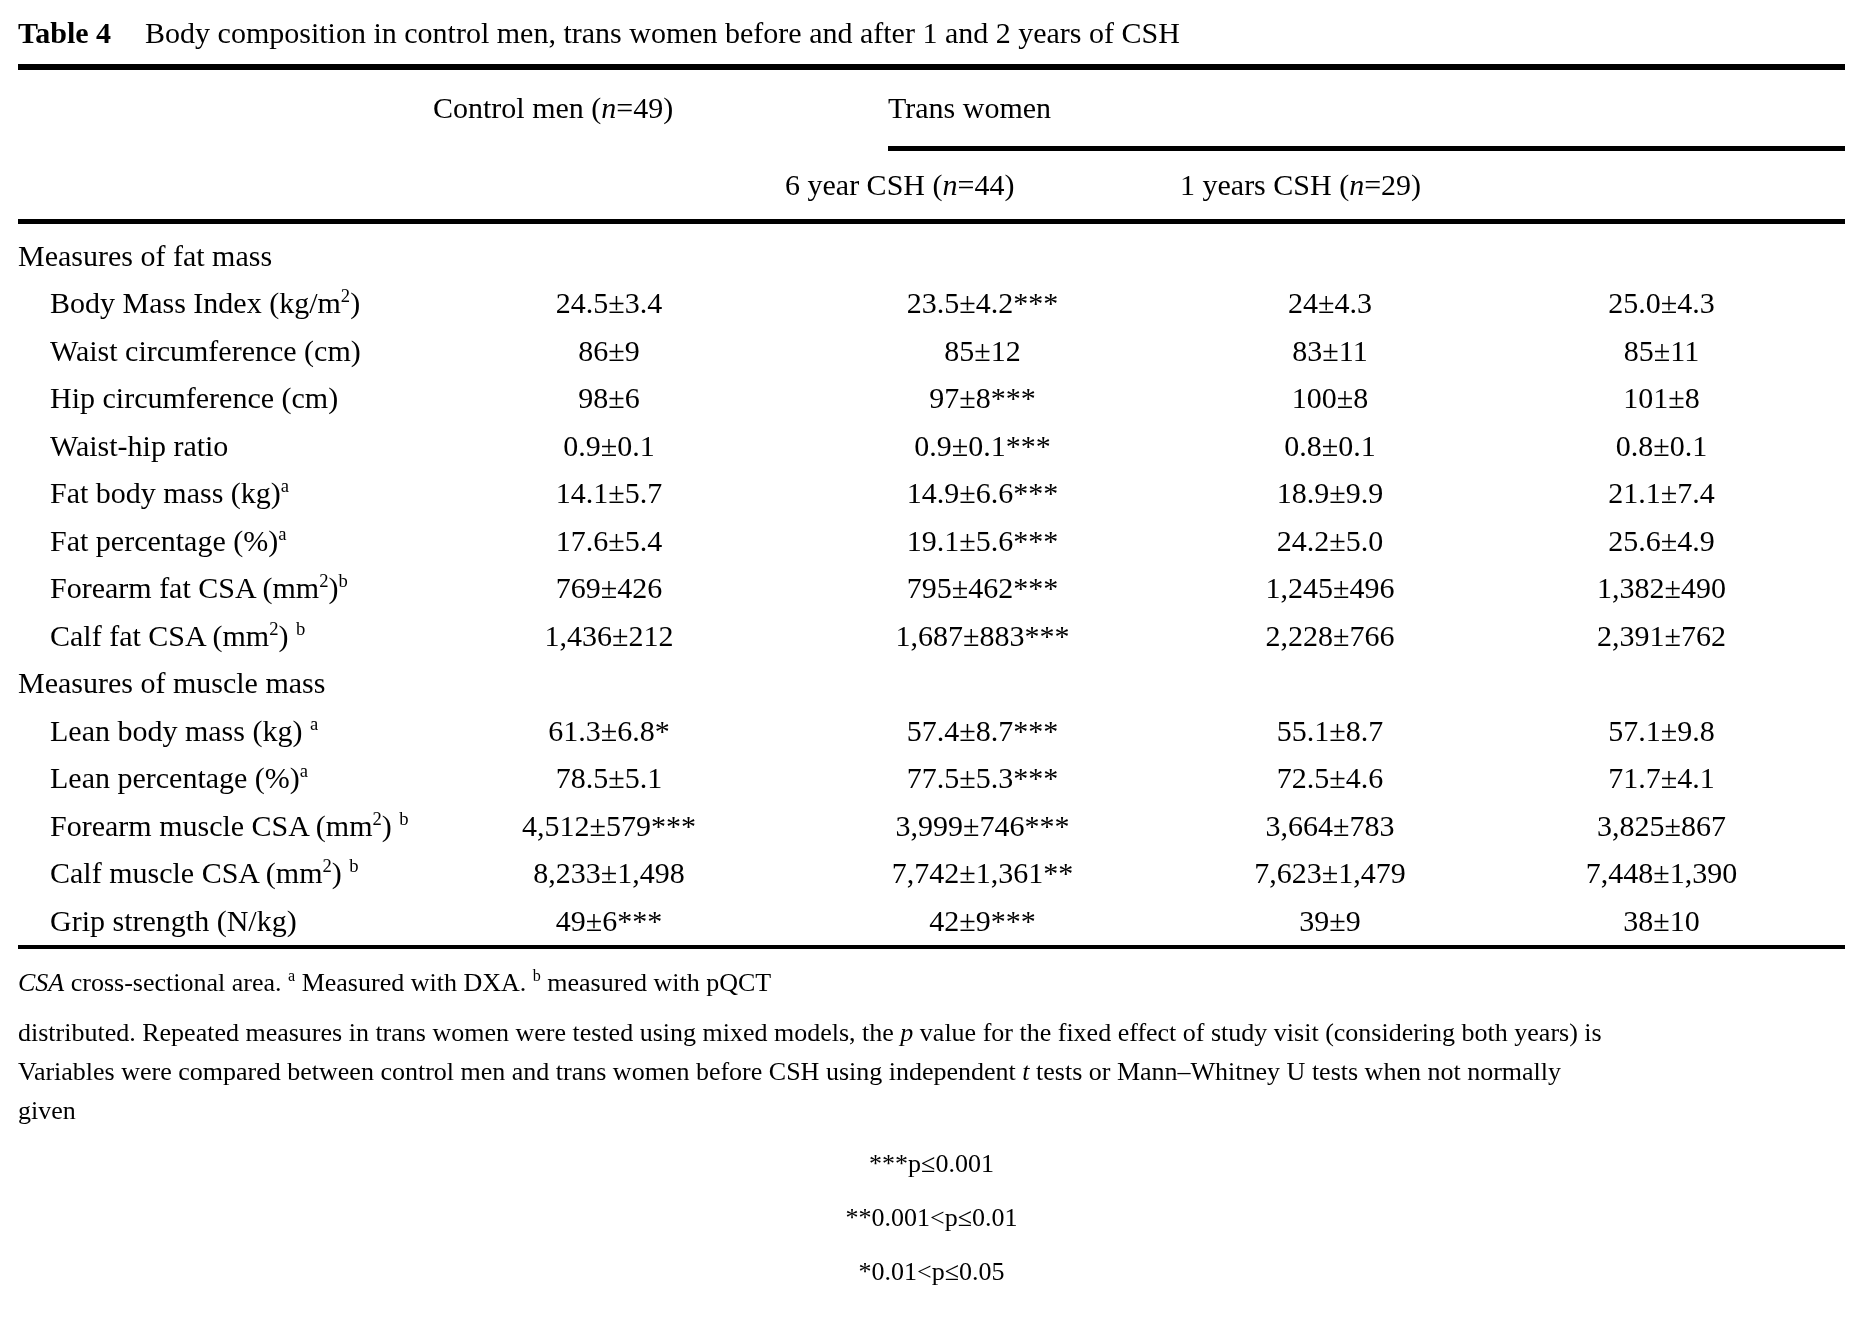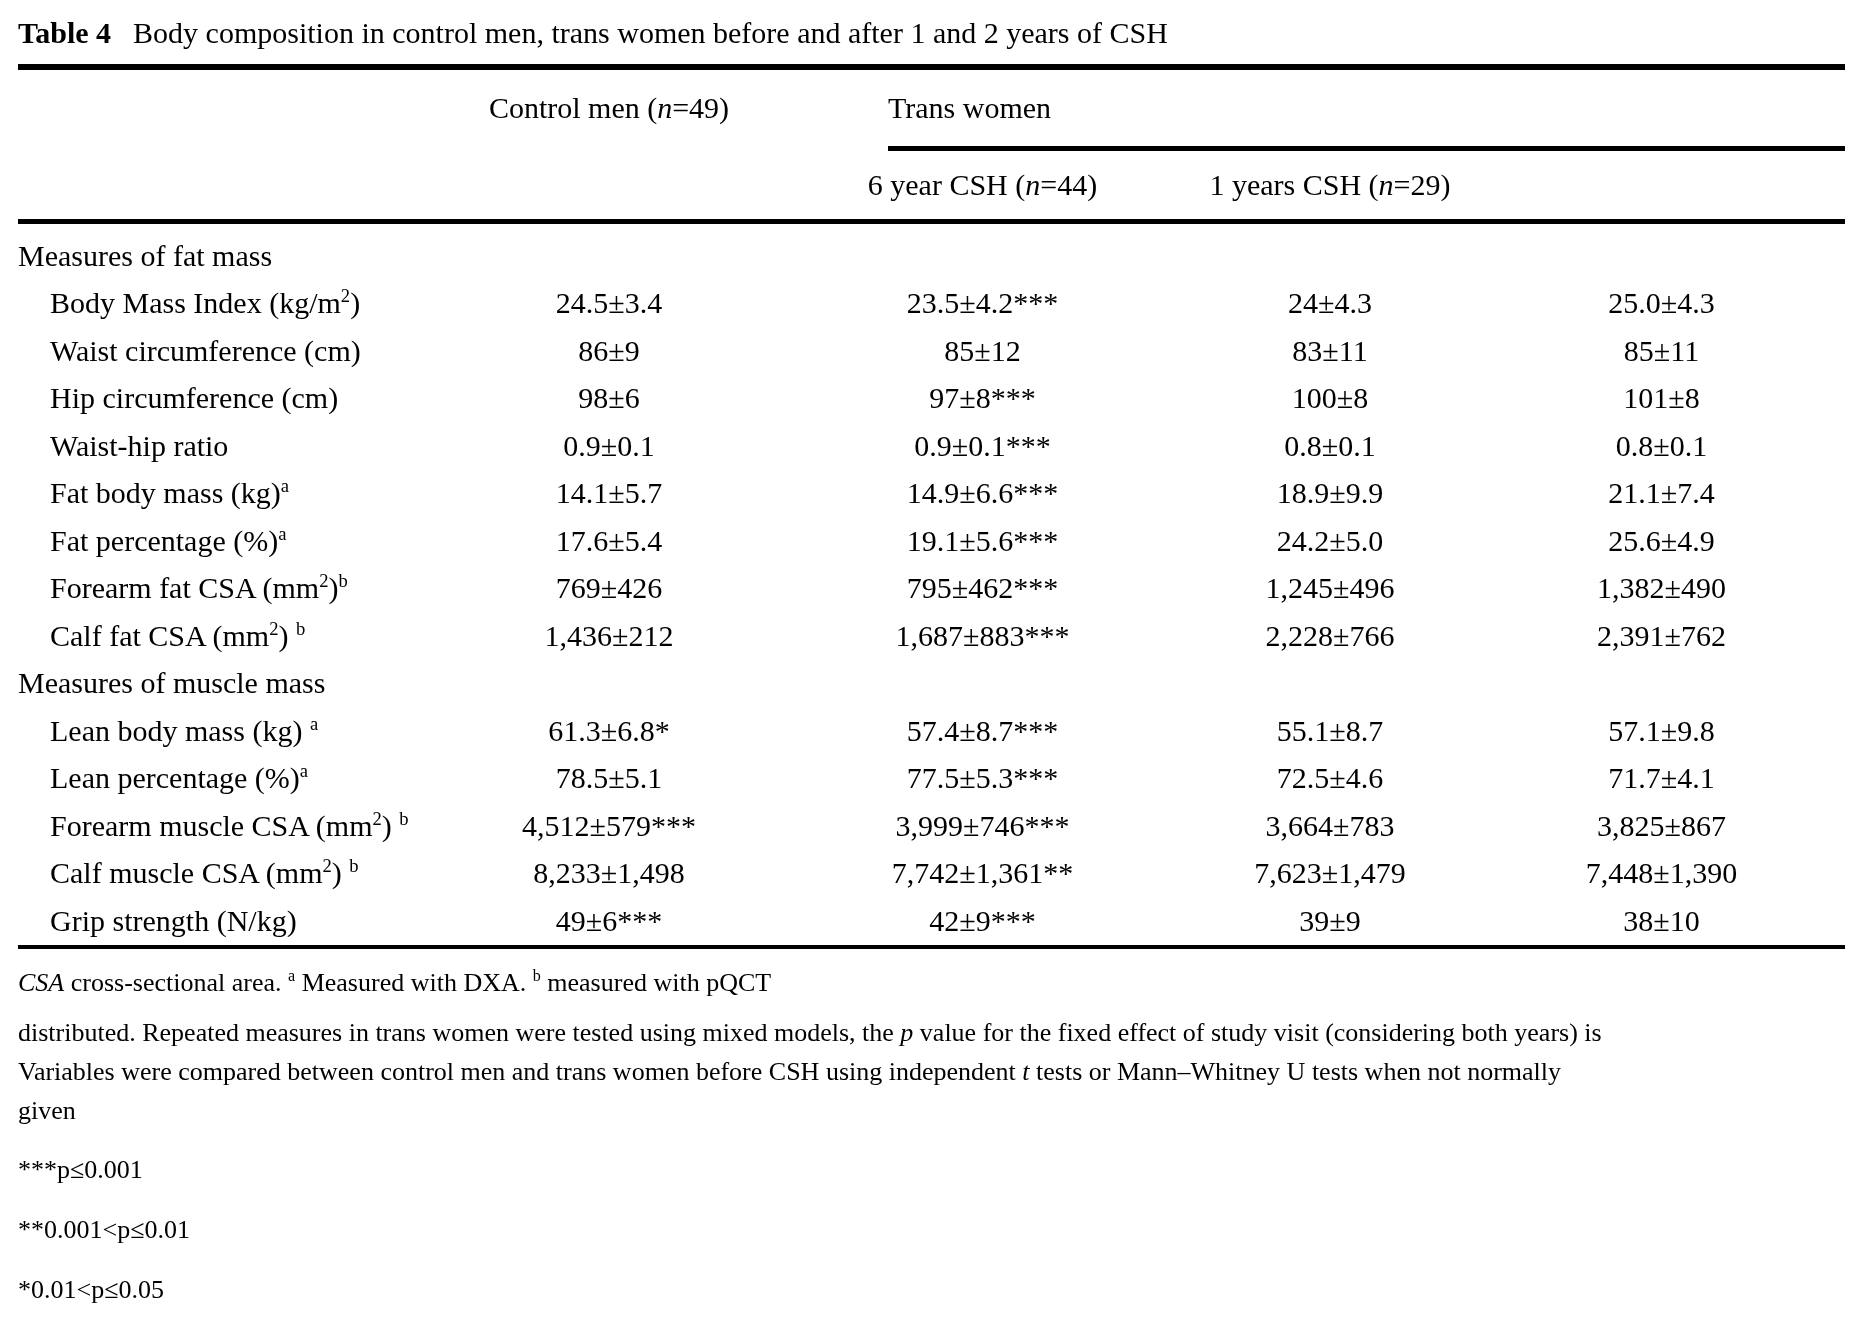--- a/index.html
+++ b/index.html
@@ -12,21 +12,21 @@
     width: 1865px;
     height: 1333px;
     font-family: "Liberation Serif", "DejaVu Serif", serif;
     font-size: 30px;
     -webkit-font-smoothing: antialiased;
   }
   .page { padding: 6px 20px 0 18px; }
 
   
   .caption { padding-top: 8px; line-height: 38px; white-space: nowrap; }
-  .caption .cap-label { font-weight: bold; margin-right: 22px; }
+  .caption .cap-label { font-weight: bold; margin-right: 34px; }
 
   
   .rule { background: #000; }
   .rule-top { height: 6px; margin-top: 12px; }
   .rule-trans { height: 5px; margin-left: 870px; }
   .rule-mid { height: 5px; }
   .rule-bottom { height: 4px; }
 
   
   .hdr-row1 {
@@ -34,21 +34,21 @@
     grid-template-columns: 415px 352px 1fr;
     height: 76px;
     align-items: center;
   }
   .hdr-row2 {
     display: grid;
     grid-template-columns: 415px 352px 395px 300px 363px;
     height: 68px;
     align-items: center;
   }
-  .hdr-center { text-align: center; white-space: nowrap; }
+  .hdr-center { text-align: left; white-space: nowrap; }
   .hdr-trans { padding-left: 103px; white-space: nowrap; }
   .it { font-style: italic; }
 
   
   .tbody { padding-top: 8px; }
   .trow {
     display: grid;
     grid-template-columns: 415px 352px 395px 300px 363px;
     height: 47.5px;
     align-items: center;
@@ -57,21 +57,21 @@
   .lbl.item { padding-left: 32px; }
   .val { text-align: center; white-space: nowrap; }
   sup { font-size: 0.62em; line-height: 0; vertical-align: super; }
 
   
   .footnotes { font-size: 26px; }
   .fn { line-height: 40px; margin-top: 10px; white-space: nowrap; }
   .fn-first { margin-top: 14px; }
   .fn-block { margin-top: 10px; }
   .fn-line { line-height: 39px; white-space: nowrap; }
-  .sig { line-height: 40px; margin-top: 20px; white-space: nowrap; }
+  .sig { line-height: 40px; margin-top: 14px; white-space: nowrap; text-align: center; }
 </style>
 </head>
 <body>
 
 <div class="page">
 
   <div class="caption">
     <span class="cap-label">Table 4</span><span>Body composition in control men, trans women before and after 1 and 2 years of CSH</span>
   </div>
 

